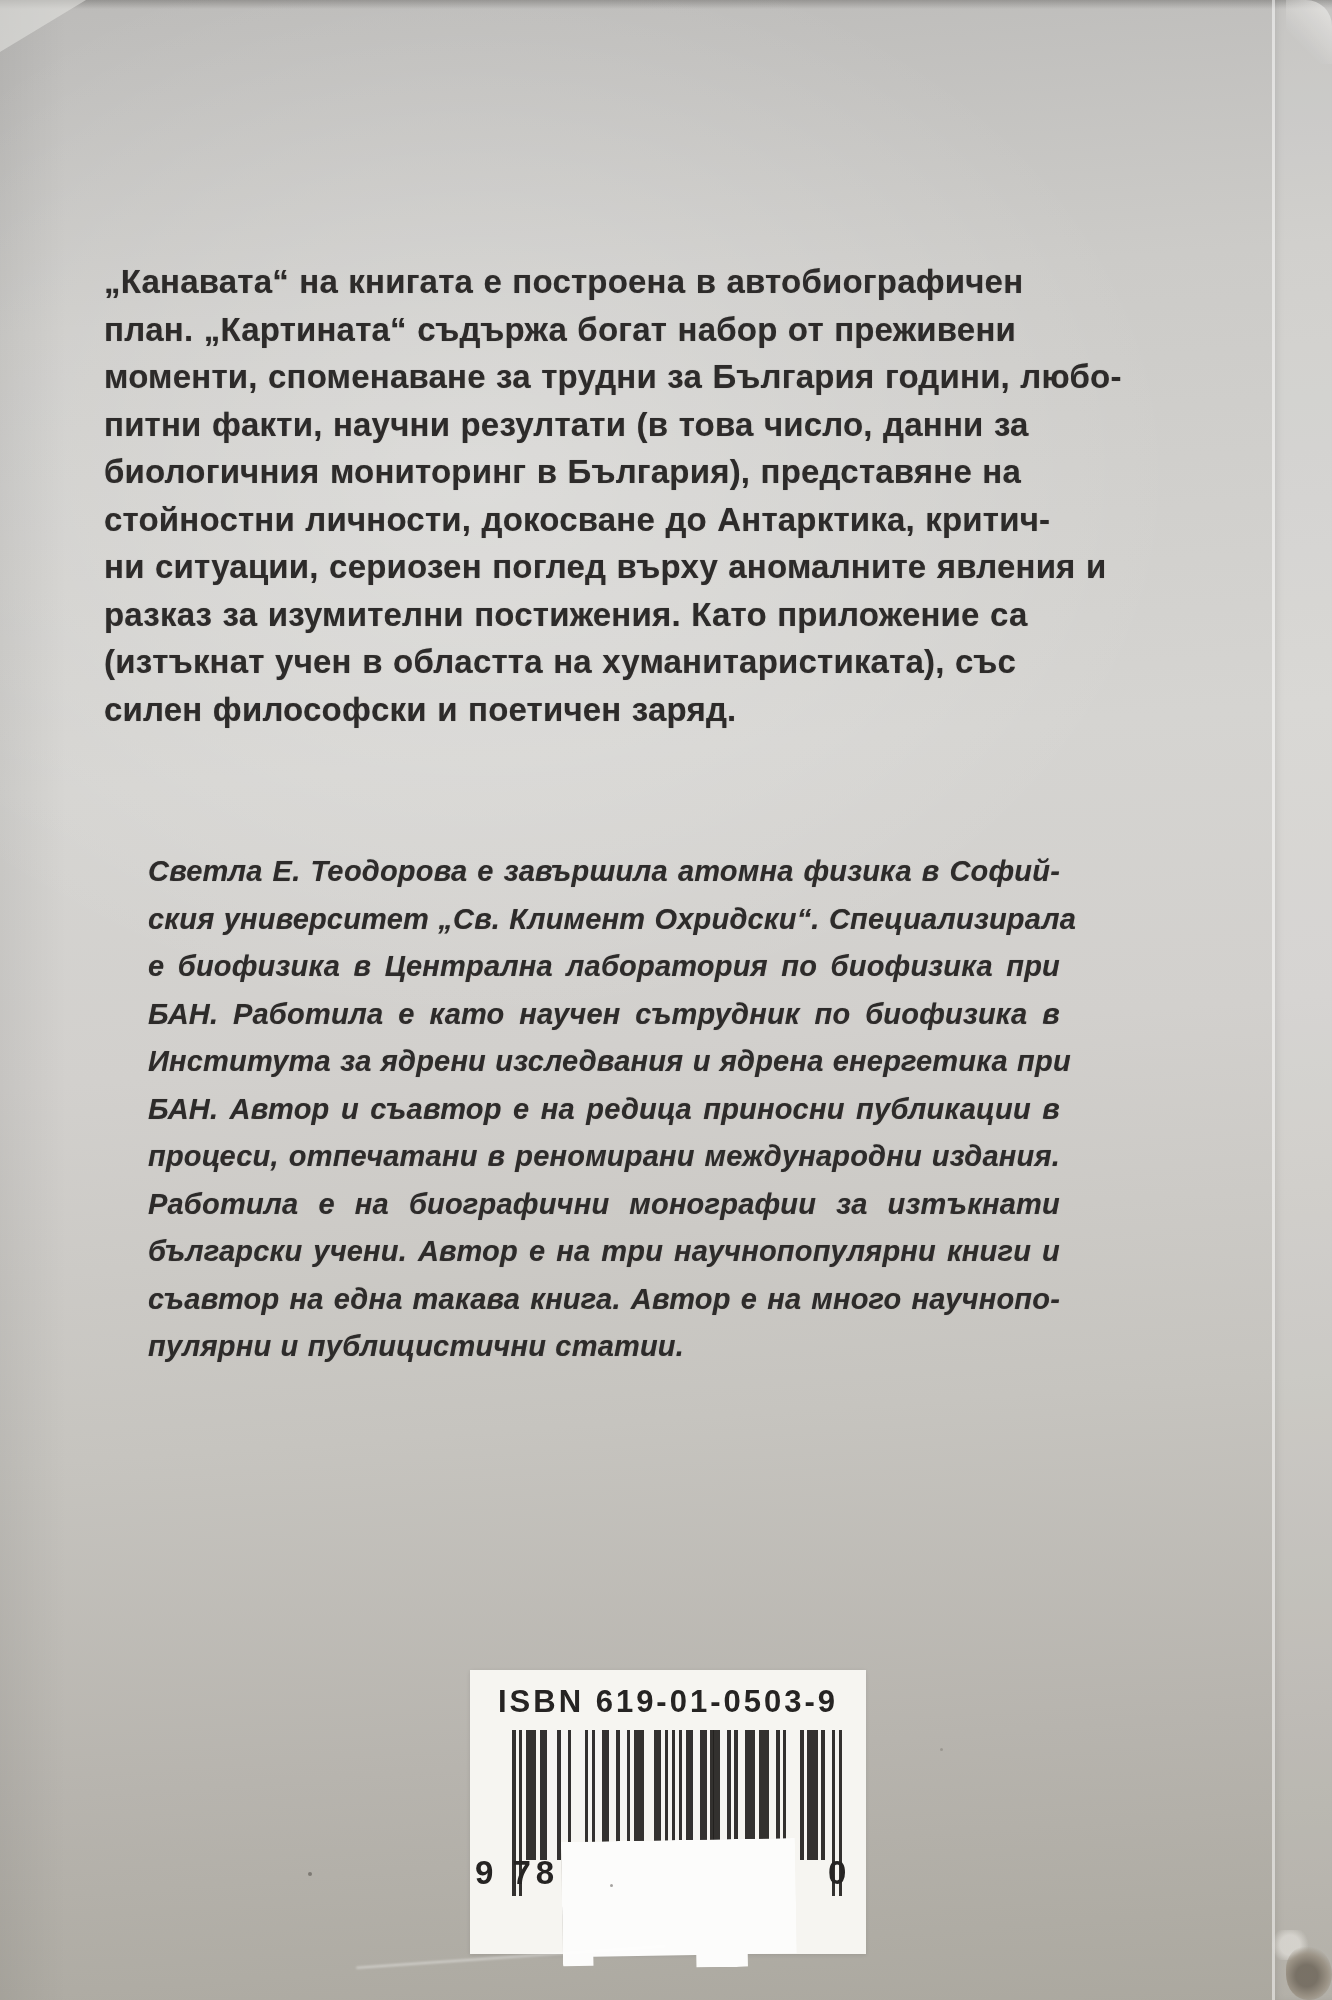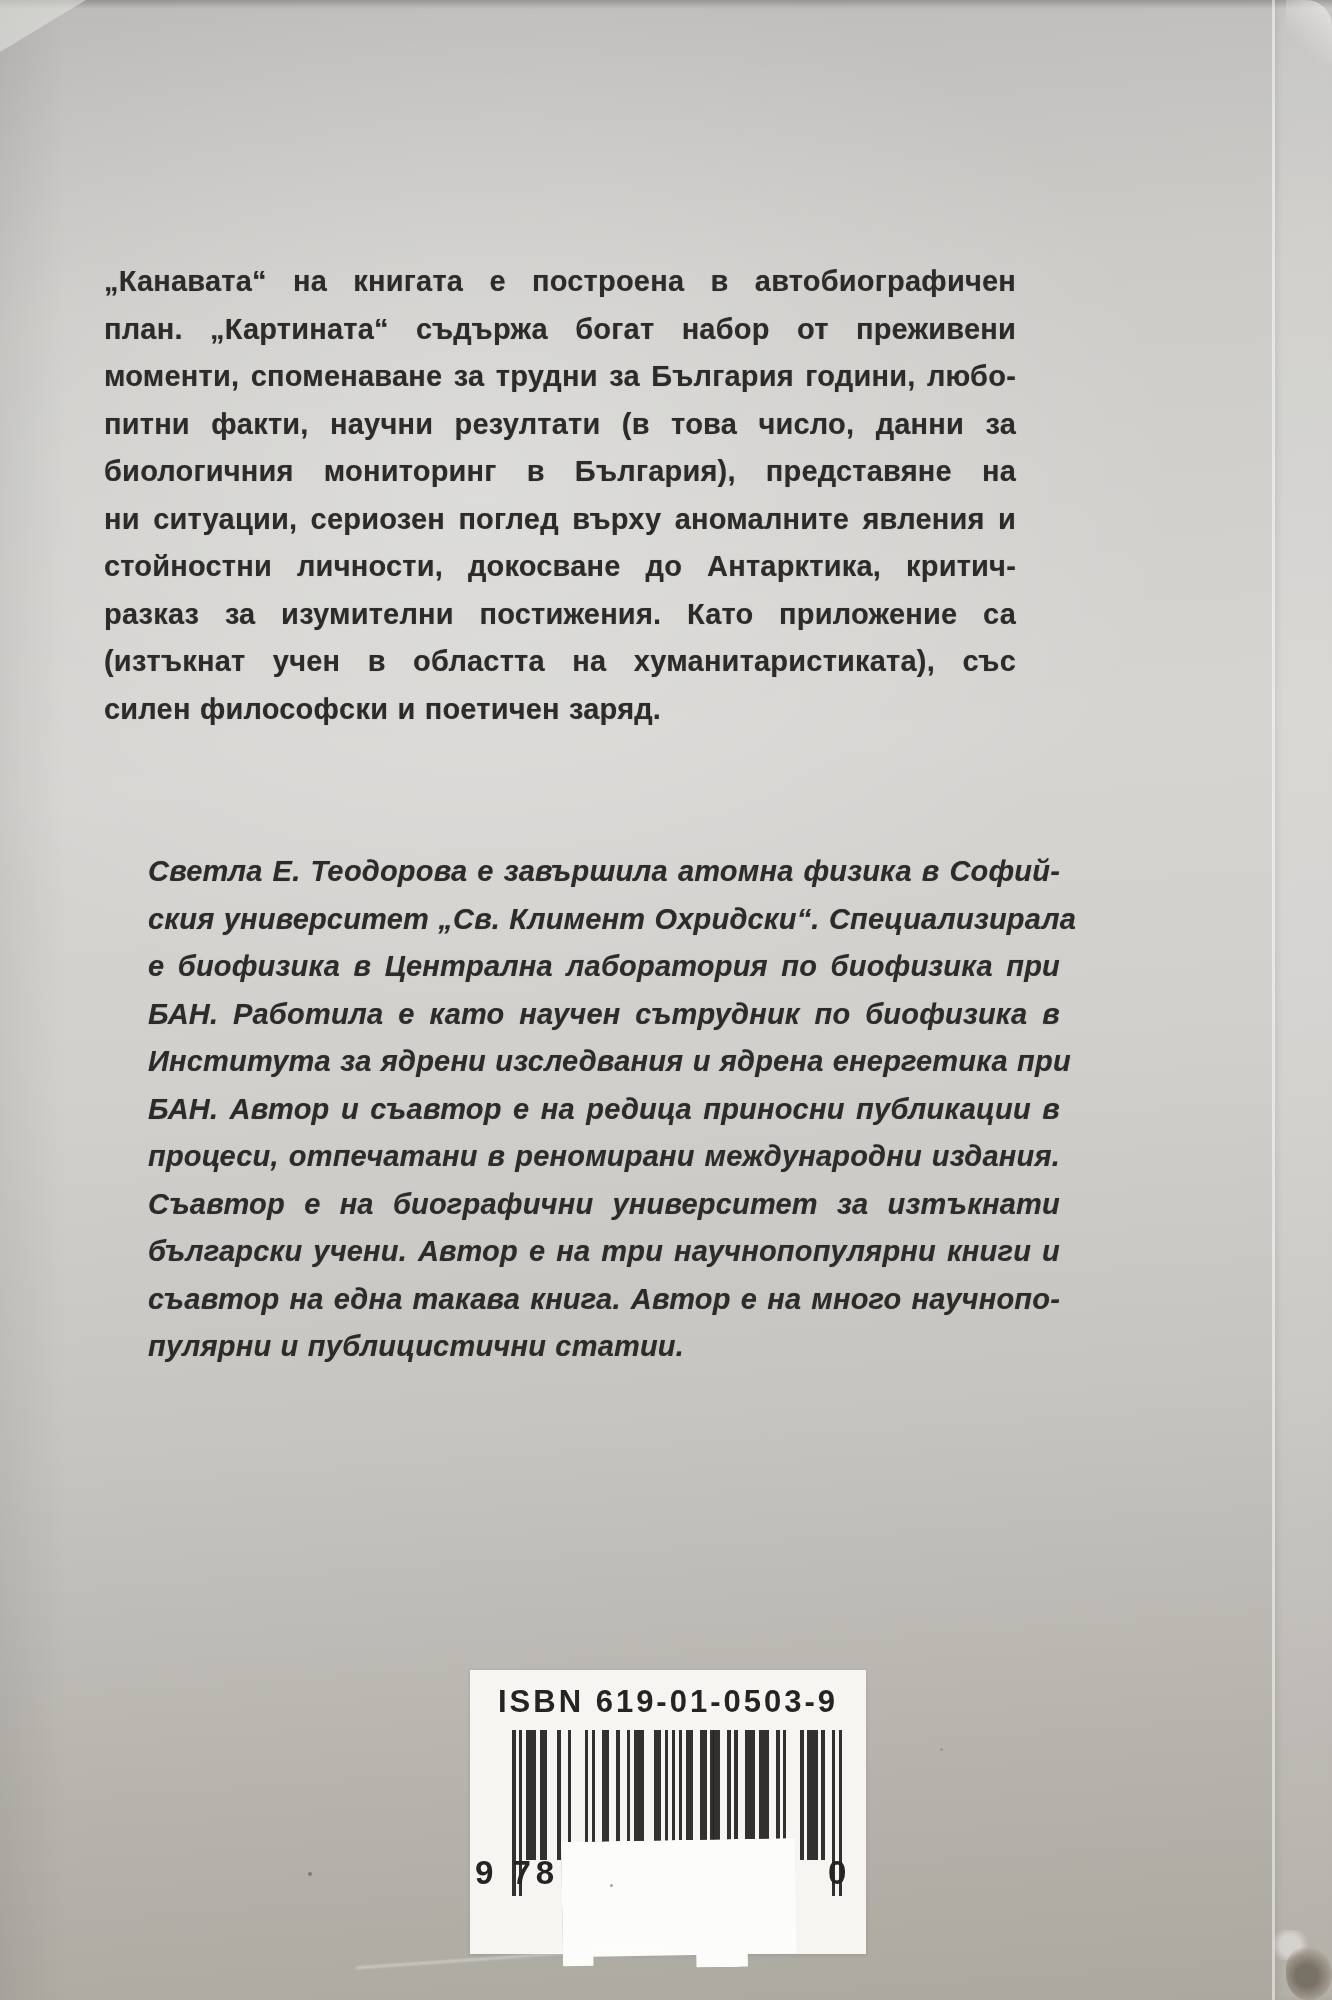--- a/index.html
+++ b/index.html
@@ -35,21 +35,21 @@
     background:rgba(255,255,255,0.45);transform:rotate(-4deg);filter:blur(1px);}
   .damage{position:absolute;left:1286px;top:1946px;width:46px;height:54px;opacity:.85;
     background:radial-gradient(circle at 45% 55%, #6e665a 0 28%, #978e80 55%, rgba(151,142,128,0) 75%);
     border-radius:45% 55% 50% 50%;}
   .damage-light{position:absolute;left:1270px;top:1930px;width:40px;height:30px;opacity:.6;
     background:radial-gradient(circle, #e9e7e2 0 40%, rgba(233,231,226,0) 75%);}
 
   
   .textblock{position:absolute;left:104px;width:912px;color:#2d2b2a;
     text-shadow:0 0 1px rgba(45,43,42,0.35);}
-  .blurb{top:258px;font-size:29px;font-weight:600;letter-spacing:.2px;}
+  .blurb{top:258px;font-size:33px;font-weight:600;letter-spacing:.2px;}
   .bio{top:848px;font-size:29px;font-weight:600;font-style:italic;letter-spacing:.2px;margin-left:44px;}
   .line{height:47.5px;line-height:47.5px;white-space:nowrap;
     text-align:justify;text-align-last:justify;word-spacing:1px;}
   .line.last{text-align-last:left;}
 
   
   .isbn-label{position:absolute;left:470px;top:1670px;width:396px;height:284px;
     background:#f6f5f1;box-shadow:0 1px 4px rgba(0,0,0,0.10);}
   .isbn-text{position:absolute;left:0;top:14px;width:100%;text-align:center;
     font-size:31px;font-weight:600;letter-spacing:3px;color:#262423;}
@@ -76,36 +76,36 @@
   <div class="tr-corner"></div>
   <div class="crease"></div>
   <div class="edge-strip"></div>
 
   <div class="textblock blurb">
     <div class="line">„Канавата“ на книгата е построена в автобиографичен</div>
     <div class="line">план. „Картината“ съдържа богат набор от преживени</div>
     <div class="line">моменти, споменаване за трудни за България години, любо-</div>
     <div class="line">питни факти, научни резултати (в това число, данни за</div>
     <div class="line">биологичния мониторинг в България), представяне на</div>
+    <div class="line">стойностни личности, докосване до Антарктика, критич-</div>
     <div class="line">ни ситуации, сериозен поглед върху аномалните явления и</div>
-    <div class="line">стойностни личности, докосване до Антарктика, критич-</div>
     <div class="line">разказ за изумителни постижения. Като приложение са</div>
     <div class="line">(изтъкнат учен в областта на хуманитаристиката), със</div>
     <div class="line last">силен философски и поетичен заряд.</div>
   </div>
 
   <div class="textblock bio">
     <div class="line">Светла Е. Теодорова е завършила атомна физика в Софий-</div>
     <div class="line">ския университет „Св. Климент Охридски“. Специализирала</div>
     <div class="line">е биофизика в Централна лаборатория по биофизика при</div>
     <div class="line">БАН. Работила е като научен сътрудник по биофизика в</div>
     <div class="line">Института за ядрени изследвания и ядрена енергетика при</div>
     <div class="line">БАН. Автор и съавтор е на редица приносни публикации в</div>
     <div class="line">процеси, отпечатани в реномирани международни издания.</div>
-    <div class="line">Съавтор е на биографични университет за изтъкнати</div>
+    <div class="line">Работила е на биографични монографии за изтъкнати</div>
     <div class="line">български учени. Автор е на три научнопопулярни книги и</div>
     <div class="line">съавтор на една такава книга. Автор е на много научнопо-</div>
     <div class="line last">пулярни и публицистични статии.</div>
   </div>
 
   <div class="isbn-label">
     <div class="isbn-text">ISBN 619-01-0503-9</div>
     <div class="barcode">
         <div class="bar guard" style="left: 0%; width: 1.07263%;"></div>
         <div class="bar guard" style="left: 2.10526%; width: 1.07263%;"></div>

